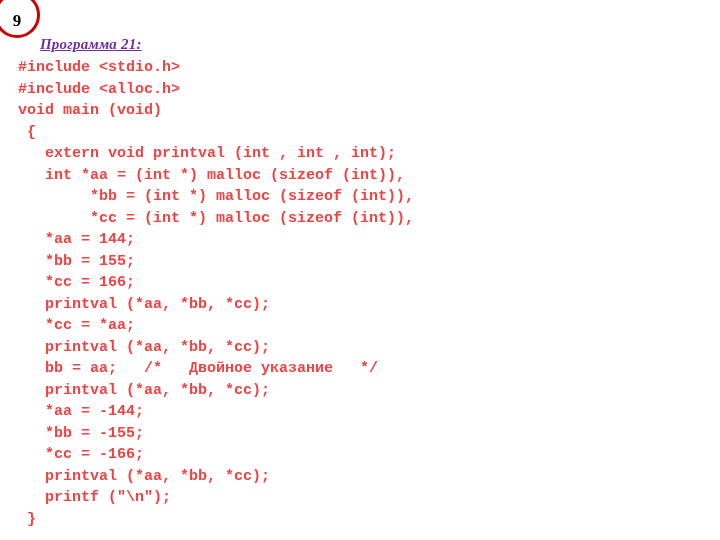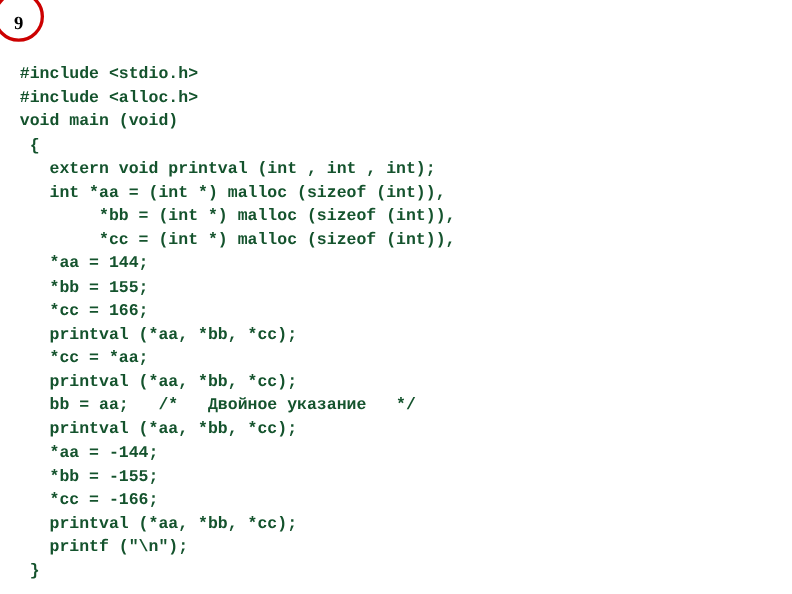--- a/index.html
+++ b/index.html
@@ -63,34 +63,35 @@
   
   #code {
     position: absolute;
     left: 18px;
     top: 57px;
     width: 690px;
     font-family: "Liberation Mono", "DejaVu Sans Mono", monospace;
     font-weight: bold;
     font-size: 15px;
     line-height: 21.5px;
-    color: #14532d;
+    color: #ef4444;
     white-space: pre;
     letter-spacing: 0px;
   }
   #code .line {
     white-space: pre;
     min-height: 21.5px;
   }
 </style>
 </head>
 <body>
 
 <div id="slide">
 
   <div id="badge">
     <div id="badge-num">9</div>
   </div>
 
+  <div id="heading">Программа 21:</div>
 
   <div id="code"><div class="line">#include &lt;stdio.h&gt;</div><div class="line">#include &lt;alloc.h&gt;</div><div class="line">void main (void)</div><div class="line"> {</div><div class="line">   extern void printval (int , int , int);</div><div class="line">   int *aa = (int *) malloc (sizeof (int)),</div><div class="line">        *bb = (int *) malloc (sizeof (int)),</div><div class="line">        *cc = (int *) malloc (sizeof (int)),</div><div class="line">   *aa = 144;</div><div class="line">   *bb = 155;</div><div class="line">   *cc = 166;</div><div class="line">   printval (*aa, *bb, *cc);</div><div class="line">   *cc = *aa;</div><div class="line">   printval (*aa, *bb, *cc);</div><div class="line">   bb = aa;   /*   Двойное указание   */</div><div class="line">   printval (*aa, *bb, *cc);</div><div class="line">   *aa = -144;</div><div class="line">   *bb = -155;</div><div class="line">   *cc = -166;</div><div class="line">   printval (*aa, *bb, *cc);</div><div class="line">   printf ("\n");</div><div class="line"> }</div></div>
 
 </div>
 
 </body></html>

